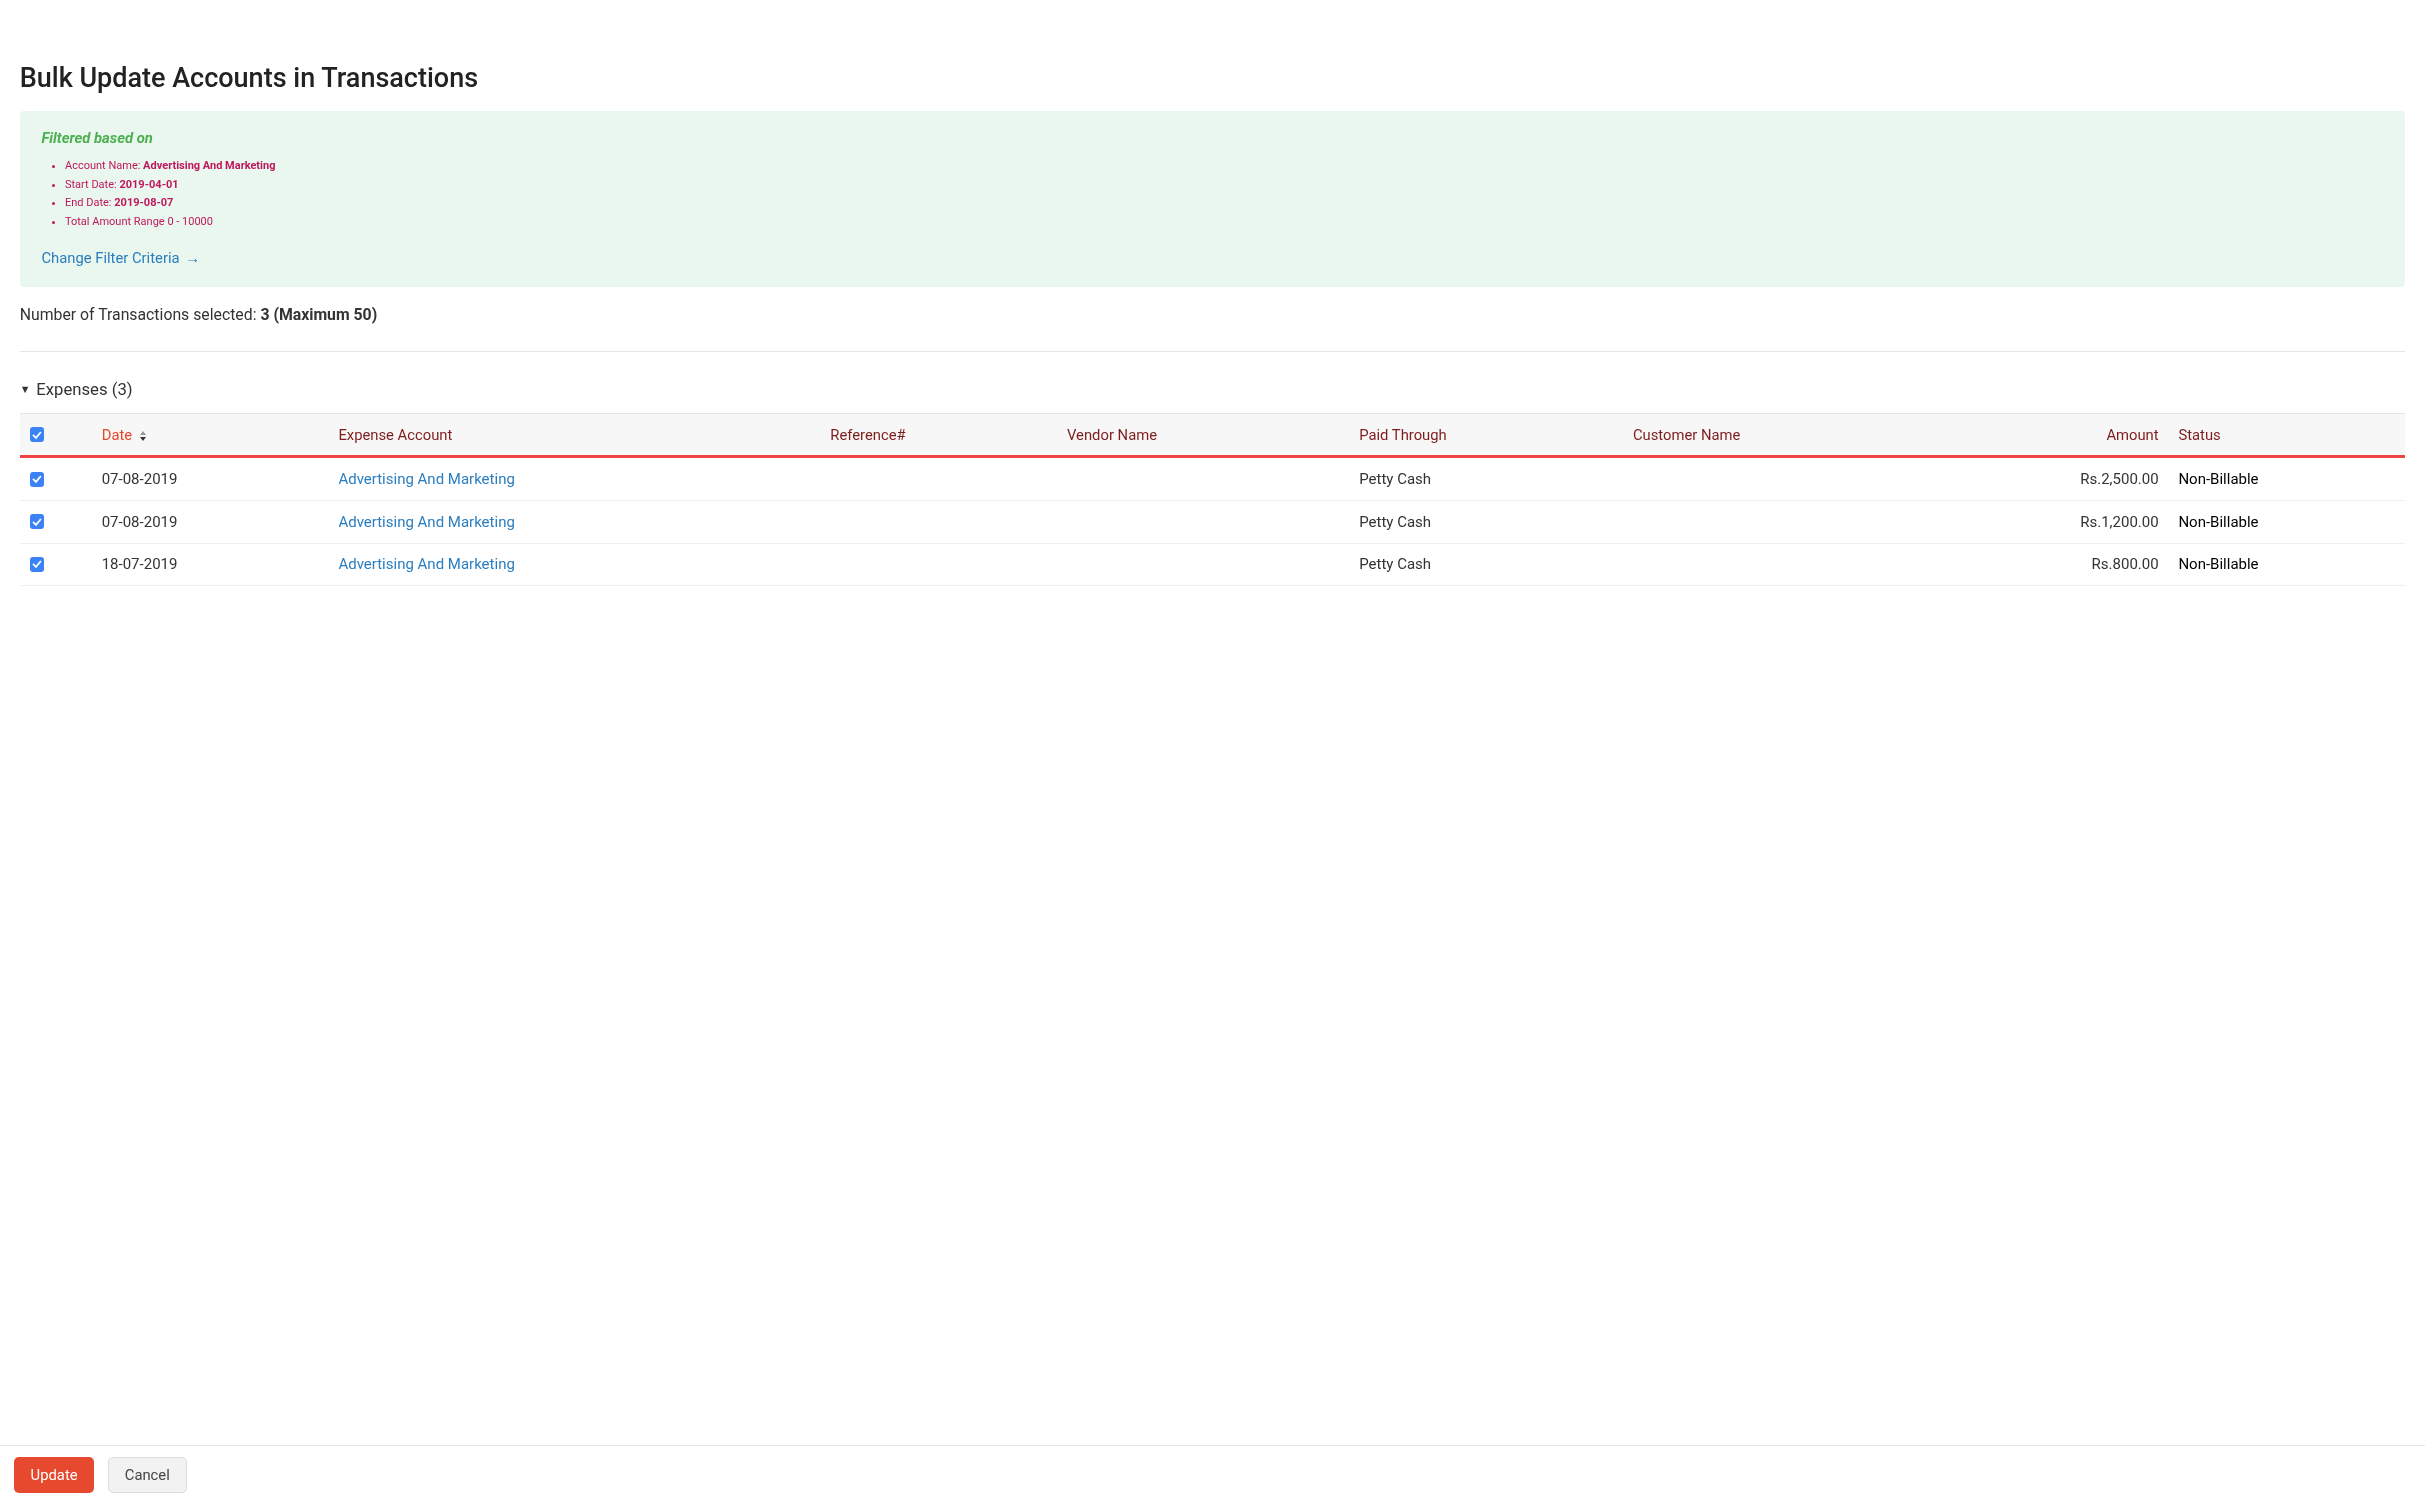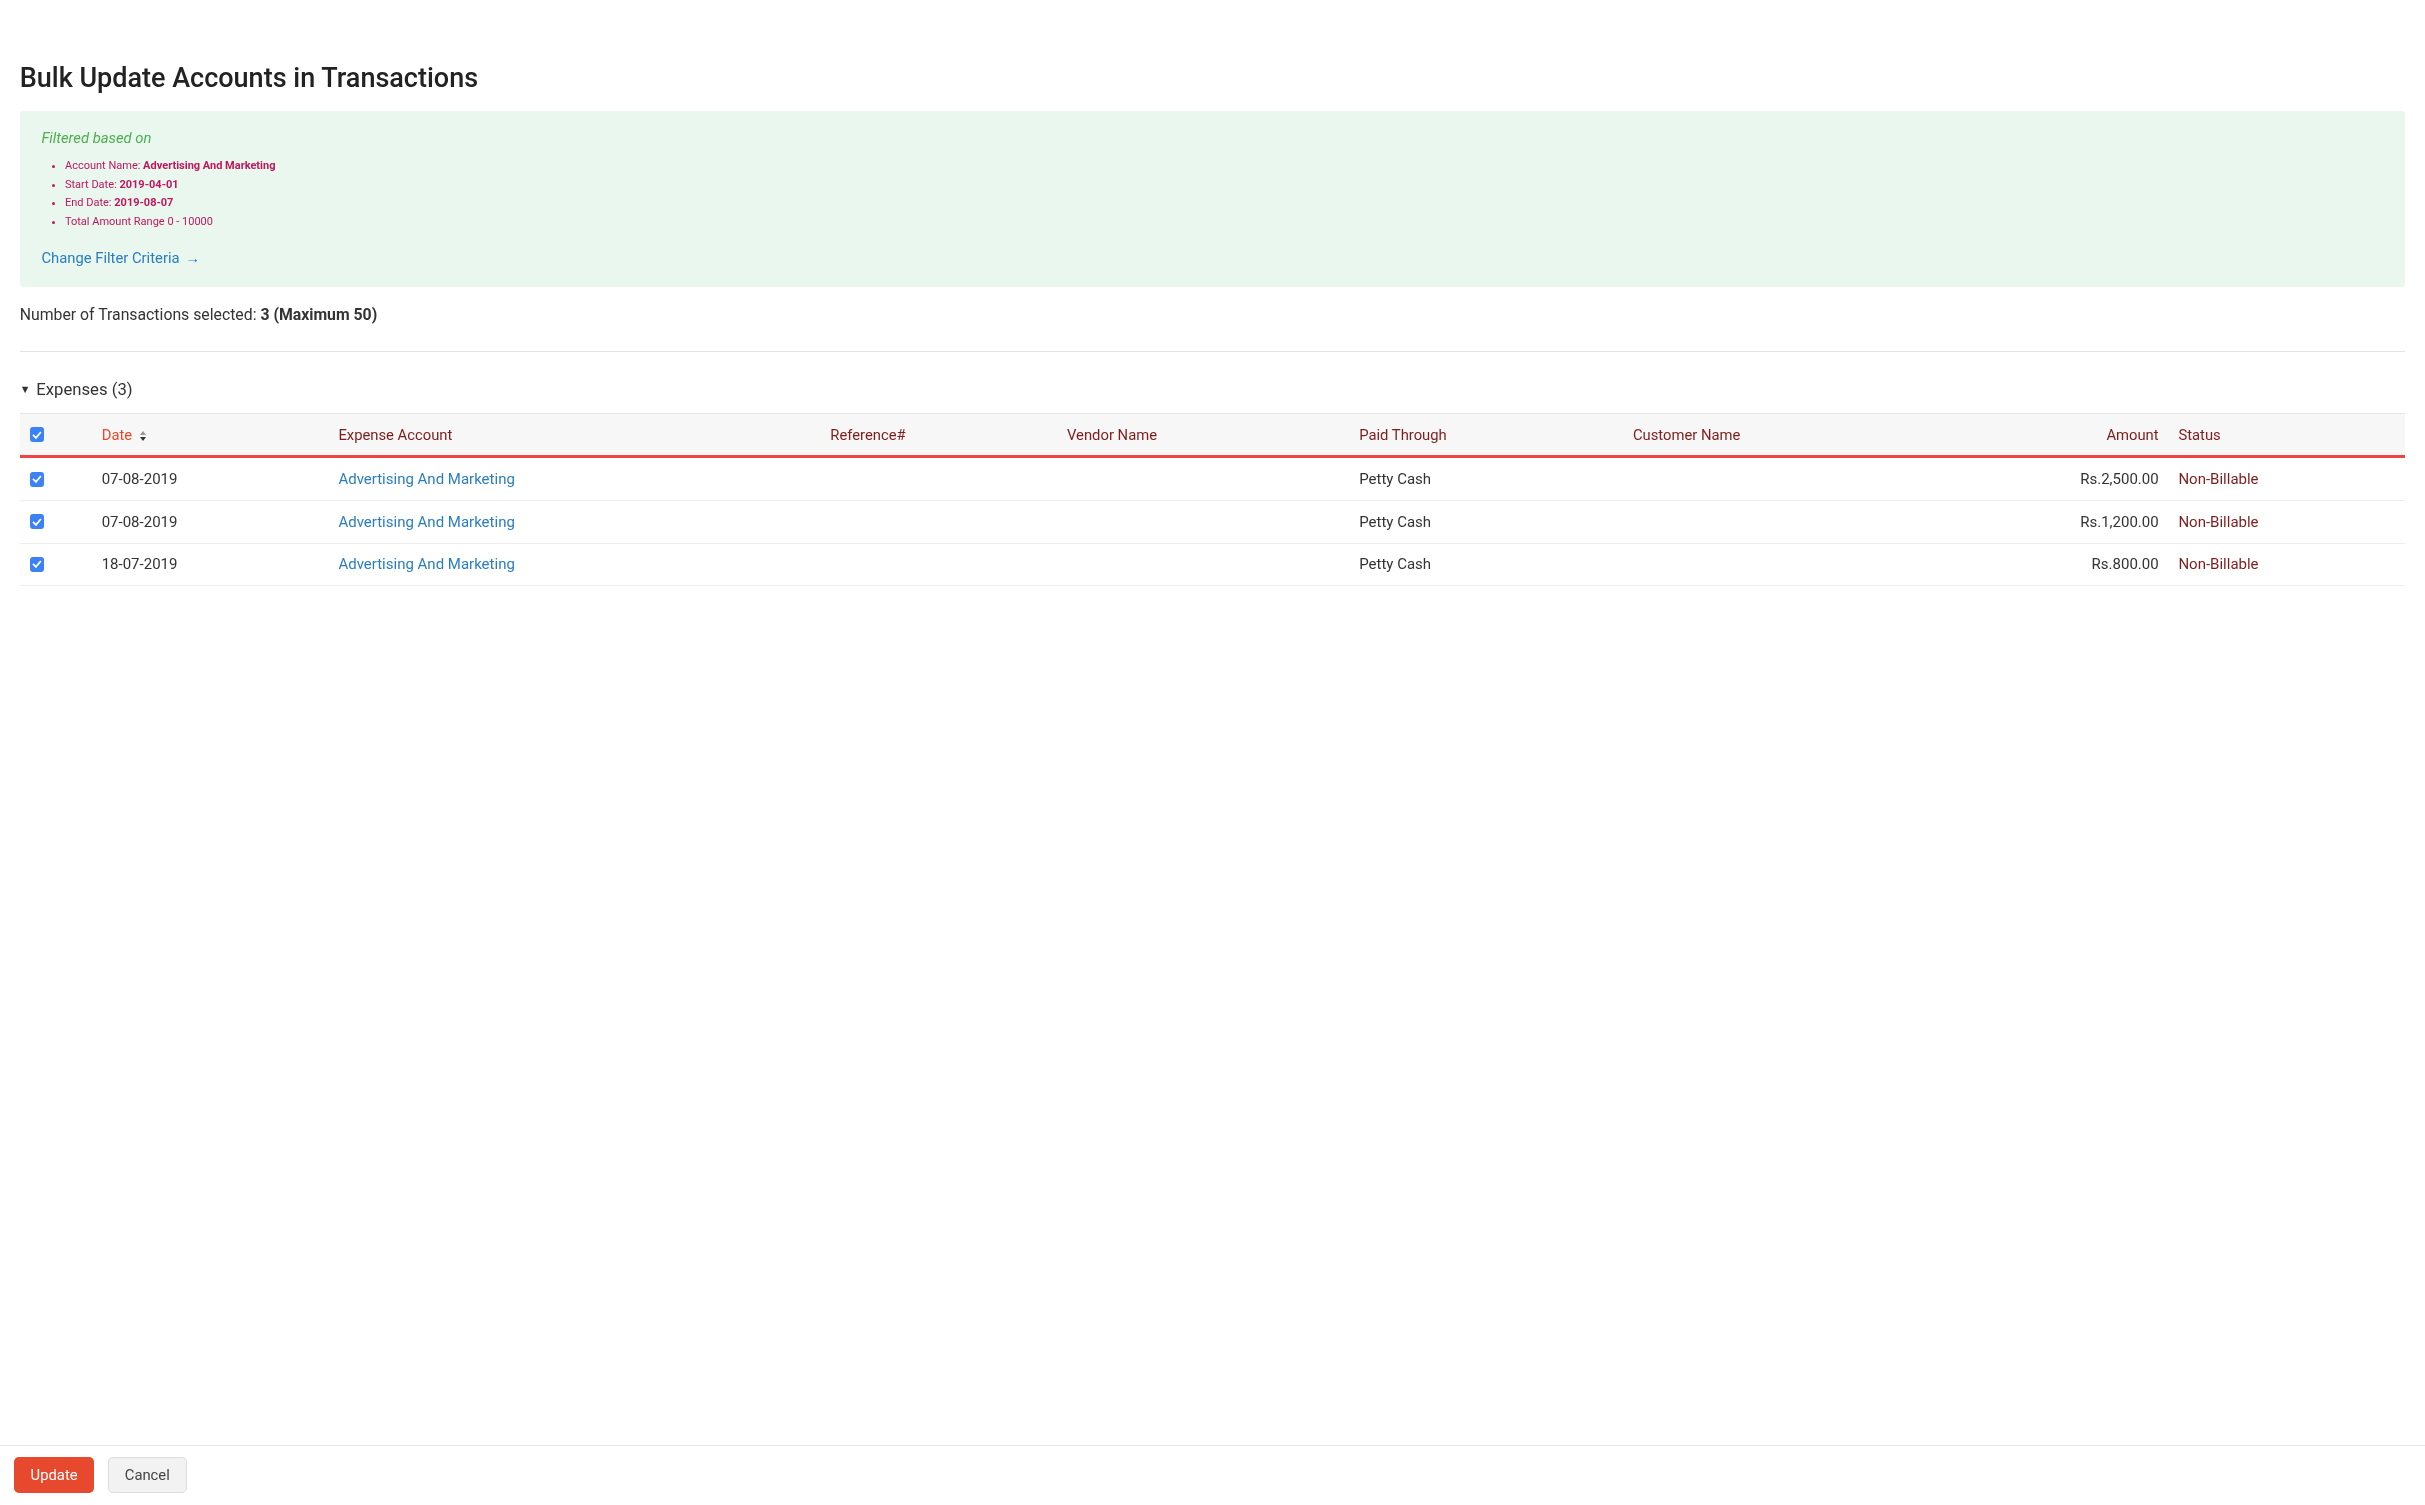--- a/index.html
+++ b/index.html
@@ -18,21 +18,21 @@
       margin-top: 44px;
     }
     .filter-box {
       background: #eaf7ee;
       padding: 17.7px 21.7px 19.7px 21.7px;
       border-radius: 3.9px;
       margin-bottom: 17.7px;
     }
     .filter-heading {
       color: #4caf50;
-      font-weight: 400;
+      font-weight: 700;
       font-style: italic;
       font-size: 14.8px;
       margin-bottom: 9.9px;
     }
     .filter-list {
       list-style: disc;
       padding-left: 23.6px;
       margin-bottom: 17.7px;
     }
     .filter-list li {
@@ -115,21 +115,21 @@
     table.data-table tbody tr {
       border-bottom: 1px solid #eee;
     }
     table.data-table td {
       padding: 11.8px 9.9px;
       font-size: 15px;
       color: #333;
     }
     table.data-table td.col-amount { text-align: right; }
     .link-text { color: #2a7ec0; cursor: pointer; }
-    .status-green { color: #7f1d1d; }
+    .status-green { color: #000000; }
     .checkbox {
       width: 14.8px;
       height: 14.8px;
       background: #3b82f6;
       border-radius: 3px;
       display: inline-flex;
       align-items: center;
       justify-content: center;
       cursor: pointer;
     }

